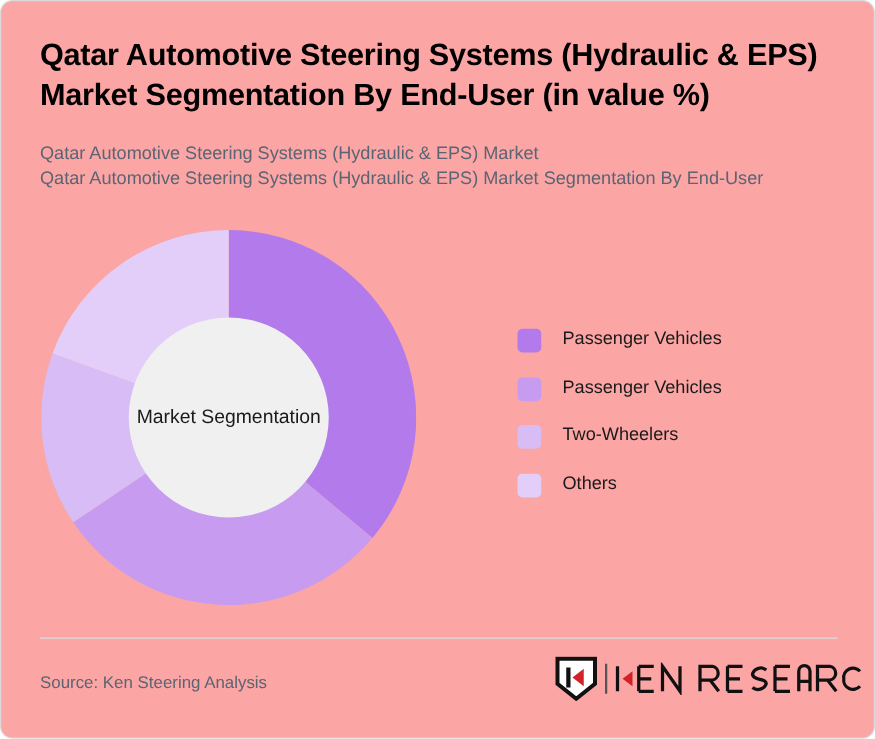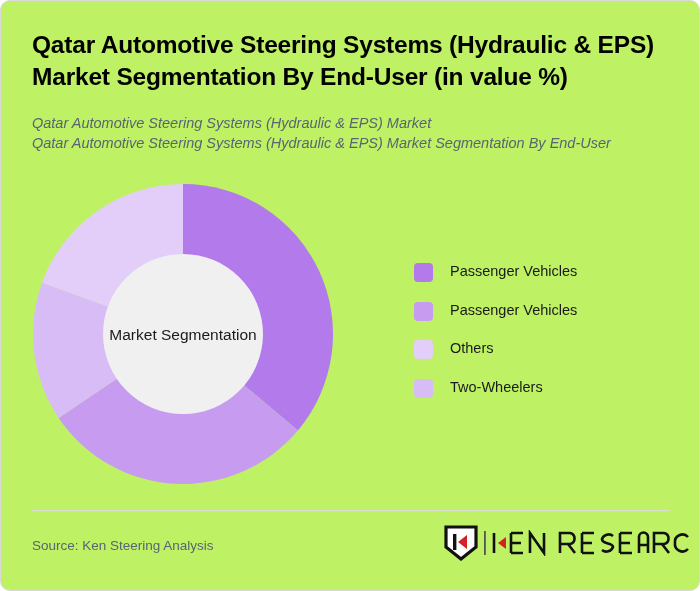--- a/index.html
+++ b/index.html
@@ -9,21 +9,21 @@
   }
   body {
     font-family: "Liberation Sans", sans-serif;
     -webkit-font-smoothing: antialiased;
   }
   #card {
     position: relative;
     width: 700px;
     height: 591px;
     box-sizing: border-box;
-    background: #bef264;
+    background: #fca5a5;
     border: 1px solid #d9d9d9;
     border-radius: 10px;
     overflow: hidden;
   }
   #title {
     position: absolute;
     left: 31px;
     top: 28px;
     width: 640px;
     font-size: 24.5px;
@@ -35,21 +35,20 @@
   #subtitles {
     position: absolute;
     left: 31px;
     top: 112px;
     width: 640px;
   }
   .subtitle {
     font-size: 14.5px;
     line-height: 20px;
     color: #5a6472;
-    font-style: italic;
   }
   #chart-area {
     position: absolute;
     left: 0;
     top: 170px;
     width: 700px;
     height: 330px;
   }
   #donut-wrap {
     position: absolute;
@@ -153,26 +152,26 @@
     <div id="legend">
         <div class="legend-item">
           <span class="swatch" style="background: rgb(178, 122, 234);"></span>
           <span class="legend-label">Passenger Vehicles</span>
         </div>
         <div class="legend-item">
           <span class="swatch" style="background: rgb(199, 156, 240);"></span>
           <span class="legend-label">Passenger Vehicles</span>
         </div>
         <div class="legend-item">
+          <span class="swatch" style="background: rgb(216, 188, 245);"></span>
+          <span class="legend-label">Two-Wheelers</span>
+        </div>
+        <div class="legend-item">
           <span class="swatch" style="background: rgb(227, 205, 249);"></span>
           <span class="legend-label">Others</span>
-        </div>
-        <div class="legend-item">
-          <span class="swatch" style="background: rgb(216, 188, 245);"></span>
-          <span class="legend-label">Two-Wheelers</span>
         </div>
       </div>
 
   </div>
 
   <div id="divider"></div>
 
   <div id="source">Source: Ken Steering Analysis</div>
 
   <div id="logo">

